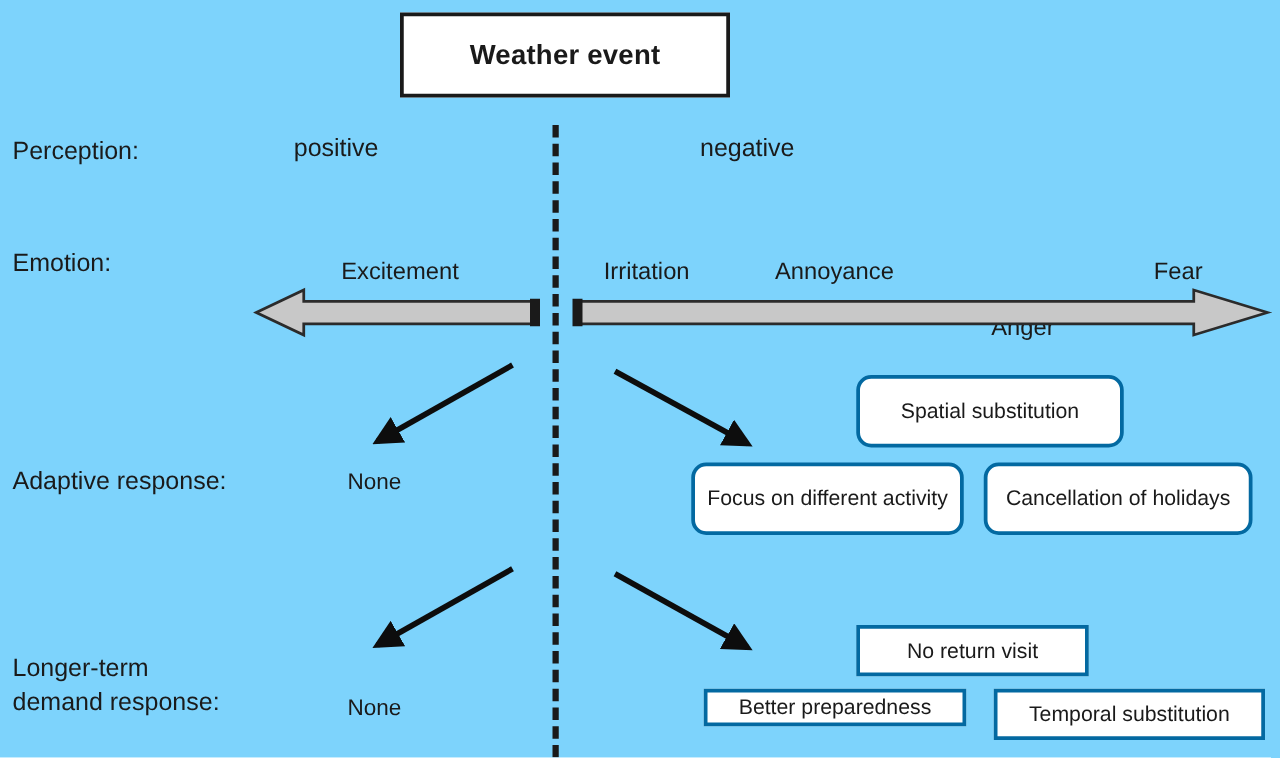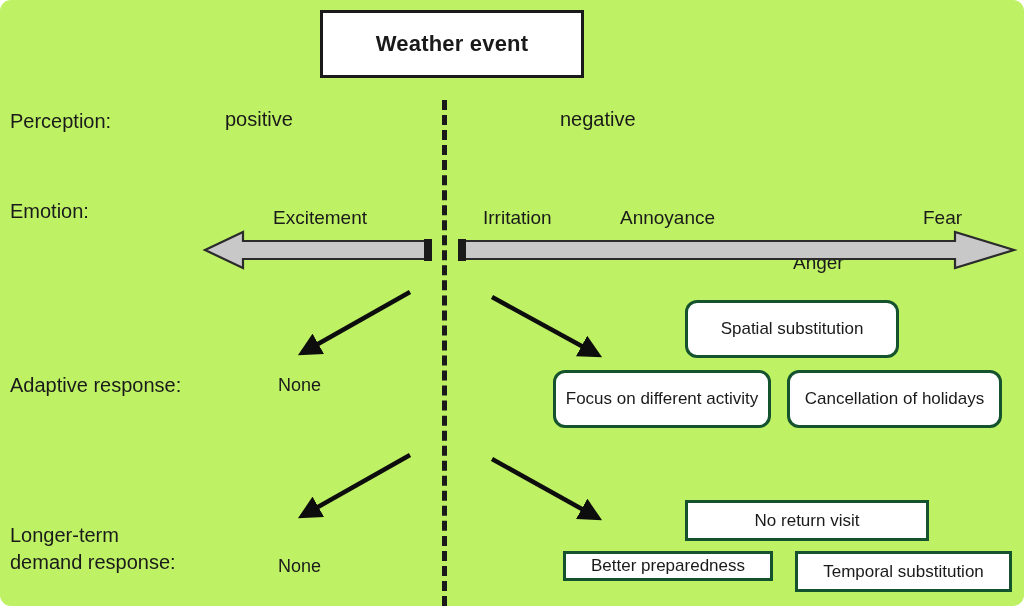--- a/index.html
+++ b/index.html
@@ -9,23 +9,22 @@
     background: #ffffff;
   }
   body {
     font-family: "Liberation Sans", sans-serif;
     color: #1a1a1a;
   }
   #canvas {
     position: relative;
     width: 1024px;
     height: 606px;
-    background: #bef264;
+    background: #7dd3fc;
     overflow: hidden;
-    border-radius: 11px;
   }
   .abs { position: absolute; }
 
   
   .title-box {
     left: 320px;
     top: 10px;
     width: 264px;
     height: 68px;
     border: 3px solid #1a1a1a;
@@ -81,21 +80,21 @@
   
   .connectors {
     left: 0;
     top: 275px;
     width: 1024px;
     height: 290px;
   }
 
   
   .rbox {
-    border: 3px solid #14532d;
+    border: 3px solid #0369a1;
     background: #ffffff;
     box-sizing: border-box;
     display: flex;
     align-items: center;
     justify-content: center;
     text-align: center;
     font-size: 17px;
     line-height: 1.25;
     padding: 2px 8px;
   }
@@ -107,21 +106,21 @@
 
 <div id="canvas">
 
   <div class="abs title-box">
     <span>Weather event</span>
   </div>
 
   <div class="abs divider"></div>
 
   <div class="abs row-label" style="top:108px;text-align:center;">Perception:</div>
-  <div class="abs perception-val" style="left:225px; top:108px;text-align:right;">positive</div>
+  <div class="abs perception-val" style="left:235px; top:108px;text-align:right;">positive</div>
   <div class="abs perception-val" style="left:560px; top:108px;">negative</div>
 
   <div class="abs row-label" style="top:198px;">Emotion:</div>
 
   <div class="abs emotion-label" style="left:255px;margin-left:18px;">Excitement</div>
   <div class="abs emotion-label" style="left:483px;">Irritation</div>
   <div class="abs emotion-label" style="left:620px;">Annoyance</div>
   <div class="abs emotion-label" style="left:793px;margin-top:45px;">Anger</div>
   <div class="abs emotion-label" style="left:923px;">Fear</div>
 
@@ -156,21 +155,21 @@
     <span>Focus on different activity</span>
   </div>
   <div class="abs rbox rounded" style="left:787px; top:370px; width:215px; height:58px;">
     <span>Cancellation of holidays</span>
   </div>
 
   <div class="abs row-label" style="top:522px;">Longer-term
 demand response:</div>
   <div class="abs none-val" style="left:278px; top:556px;">None</div>
 
-  <div class="abs rbox square" style="left:685px; top:500px; width:244px; height:41px;">
+  <div class="abs rbox square" style="left:685px; top:500px; width:186px; height:41px;">
     <span>No return visit</span>
   </div>
   <div class="abs rbox square" style="left:563px; top:551px; width:210px; height:30px;">
     <span>Better preparedness</span>
   </div>
   <div class="abs rbox square" style="left:795px; top:551px; width:217px; height:41px;">
     <span>Temporal substitution</span>
   </div>
 
 </div>

